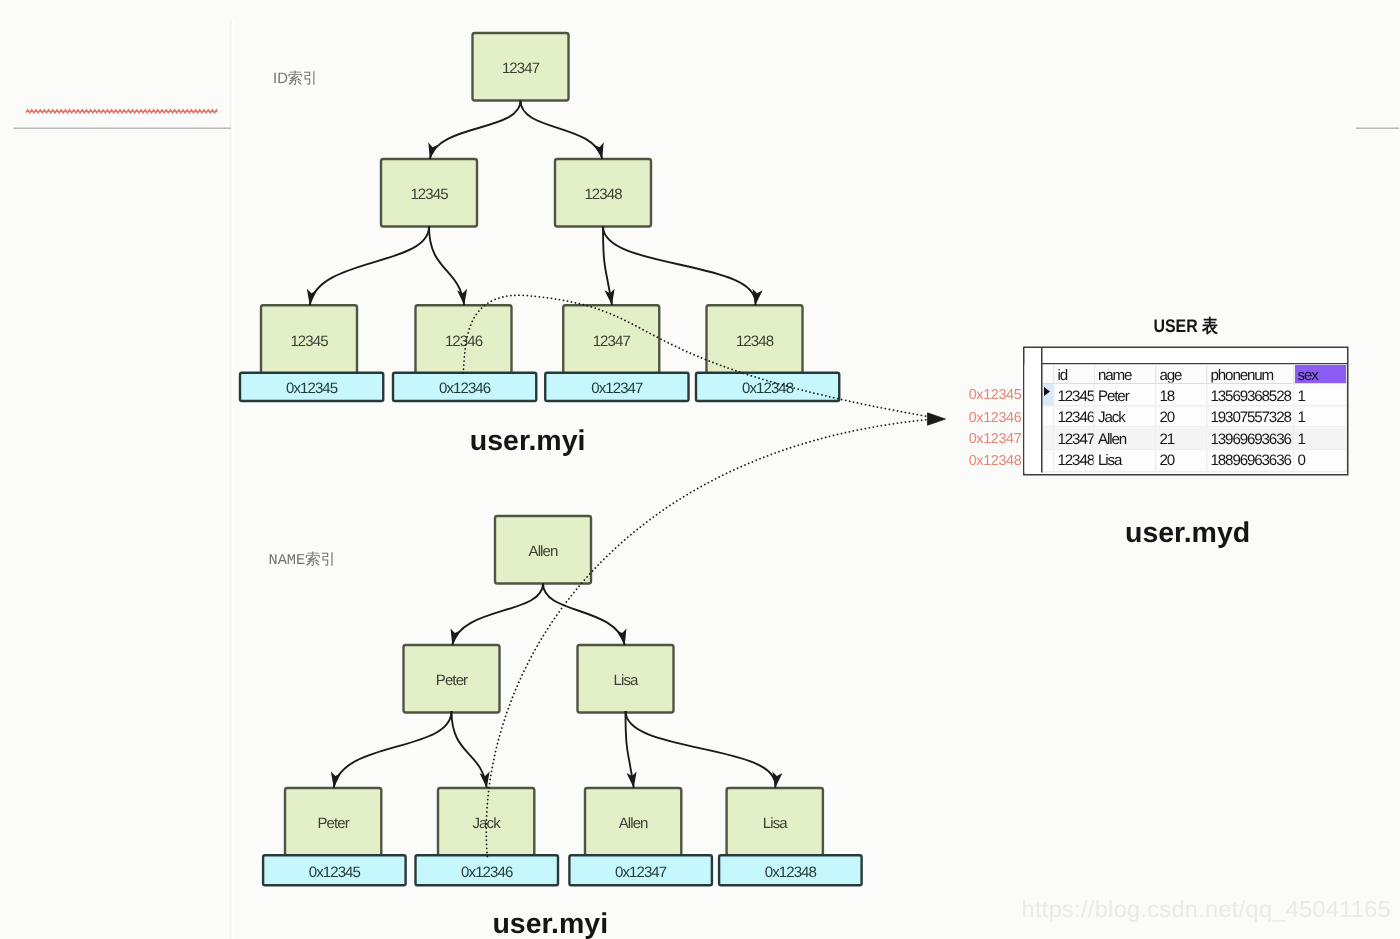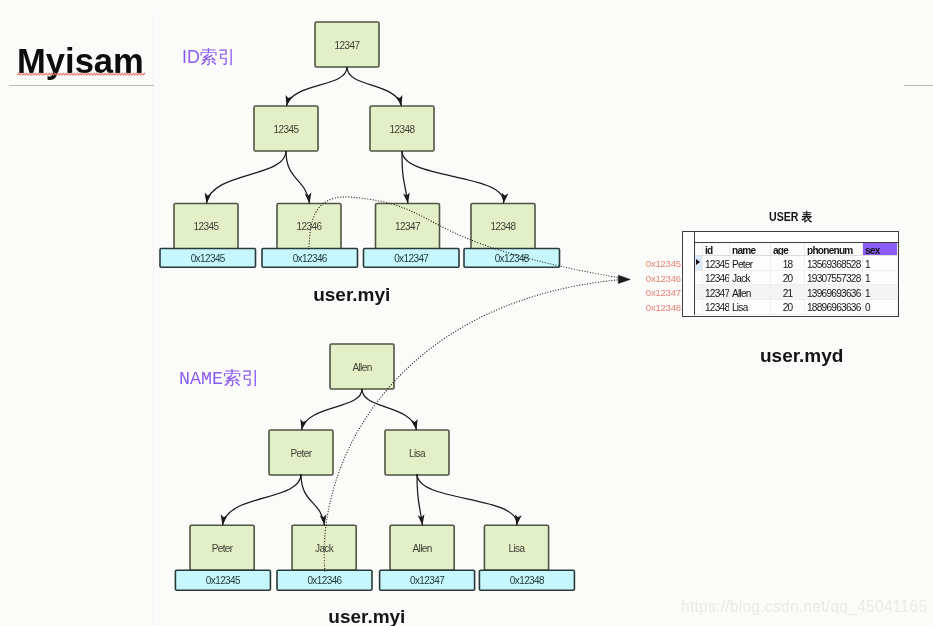--- a/index.html
+++ b/index.html
@@ -8,21 +8,21 @@
        font-family:"Liberation Sans",sans-serif;color:#222;
        -webkit-font-smoothing:antialiased;}
   #stage{position:relative;width:933px;height:626px;background:#fbfbf9;
          filter:opacity(99.9%);}
   svg#scene{position:absolute;left:0;top:0;width:933px;height:626px;}
   svg#scene text{-webkit-font-smoothing:antialiased;opacity:0.999;}
   .title{position:absolute;opacity:0.999;left:17px;top:43px;font-size:34.6px;font-weight:bold;
          line-height:36px;letter-spacing:0px;color:#0d0d0d;
          font-family:"Liberation Sans",sans-serif;}
   .squiggle{position:absolute;left:17px;top:72.4px;width:128px;height:5px;}
-  .lbl{position:absolute;opacity:0.999;font-size:18px;color:#8b5cf6;white-space:nowrap;
+  .lbl{position:absolute;opacity:0.999;font-size:10px;color:#737373;white-space:nowrap;
        font-family:"Liberation Sans",sans-serif;transform-origin:0 0;}
   .cap{position:absolute;opacity:0.999;font-size:19px;font-weight:bold;color:#151515;
        white-space:nowrap;font-family:"Liberation Sans",sans-serif;
        transform-origin:0 0;}
   .addr{position:absolute;opacity:0.999;font-size:9.6px;color:#e98477;white-space:nowrap;letter-spacing:-0.25px;
         font-family:"Liberation Sans",sans-serif;}
   .wm{position:absolute;opacity:0.999;left:681px;top:597.5px;font-size:15.6px;color:#eaeae6;
       font-family:"Liberation Sans",sans-serif;letter-spacing:0.25px;}
   
   #utable{position:absolute;left:682px;top:231px;width:217px;height:85.5px;
@@ -30,52 +30,51 @@
   #utable .topband{height:10.5px;border-bottom:1.3px solid #3c3c3c;box-sizing:border-box;
                    margin-left:11px;}
   #utable .vline{position:absolute;left:11px;top:0;width:0;height:82.9px;
                  border-left:1.2px solid #3c3c3c;z-index:5;}
   #utable .body{display:flex;height:72px;}
   #utable .gutter{width:11px;box-sizing:border-box;background:#ffffff;}
   #utable .grid{flex:1;background:#fdfdfd;}
   #utable table{border-collapse:collapse;width:100%;font-size:10.1px;letter-spacing:-0.75px;
                 font-family:"Liberation Sans",sans-serif;color:#161616;
                 table-layout:fixed;}
-  #utable th{opacity:0.999;background:#fbfbfb;font-weight:bold;text-align:left;
+  #utable th{opacity:0.999;background:#fbfbfb;font-weight:normal;text-align:left;
              padding:3.2px 2px 0;height:9.5px;line-height:9.5px;vertical-align:top;
              border-right:1px solid #e8e8e8;
              border-bottom:1px solid #dedede;overflow:hidden;}
   #utable th.sexcol{background:#8b5cf6;}
   #utable td{opacity:0.999;padding:3.5px 2px 0;height:10.1px;line-height:10.1px;vertical-align:top;
              border-right:1px solid #f0f0f0;
              border-bottom:1px solid #efefef;overflow:hidden;}
   #utable tr.alt td{background:#f4f4f4;}
-  #utable td.num{text-align:center;}
+  #utable td.num{text-align:left;}
   #utable td.sel{background:#dce9f7;padding:0;text-align:center;
                  border-right:1px solid #ececec;}
   #utable .marker{display:inline-block;width:0;height:0;
                   border-left:4px solid #111;border-top:3.2px solid transparent;
                   border-bottom:3.2px solid transparent;vertical-align:middle;}
 </style>
 </head>
 <body>
 
 <div id="stage">
 
-  <div class="title">Myisam</div>
   <svg class="squiggle" viewBox="0 0 128 5" preserveAspectRatio="none">
     <path d="M0 3.2 L1.4 1.2 L2.8 3.2 L4.2 1.2 L5.6 3.2 L7.0 1.2 L8.4 3.2 L9.8 1.2 L11.2 3.2 L12.6 1.2 L14.0 3.2 L15.4 1.2 L16.8 3.2 L18.2 1.2 L19.6 3.2 L21.0 1.2 L22.4 3.2 L23.8 1.2 L25.2 3.2 L26.6 1.2 L28.0 3.2 L29.4 1.2 L30.8 3.2 L32.2 1.2 L33.6 3.2 L35.0 1.2 L36.4 3.2 L37.8 1.2 L39.2 3.2 L40.6 1.2 L42.0 3.2 L43.4 1.2 L44.8 3.2 L46.2 1.2 L47.6 3.2 L49.0 1.2 L50.4 3.2 L51.8 1.2 L53.2 3.2 L54.6 1.2 L56.0 3.2 L57.4 1.2 L58.8 3.2 L60.2 1.2 L61.6 3.2 L63.0 1.2 L64.4 3.2 L65.8 1.2 L67.2 3.2 L68.6 1.2 L70.0 3.2 L71.4 1.2 L72.8 3.2 L74.2 1.2 L75.6 3.2 L77.0 1.2 L78.4 3.2 L79.8 1.2 L81.2 3.2 L82.6 1.2 L84.0 3.2 L85.4 1.2 L86.8 3.2 L88.2 1.2 L89.6 3.2 L91.0 1.2 L92.4 3.2 L93.8 1.2 L95.2 3.2 L96.6 1.2 L98.0 3.2 L99.4 1.2 L100.8 3.2 L102.2 1.2 L103.6 3.2 L105.0 1.2 L106.4 3.2 L107.8 1.2 L109.2 3.2 L110.6 1.2 L112.0 3.2 L113.4 1.2 L114.8 3.2 L116.2 1.2 L117.6 3.2 L119.0 1.2 L120.4 3.2 L121.8 1.2 L123.2 3.2 L124.6 1.2 L126.0 3.2 L127.4 1.2 L128.8 3.2" fill="none" stroke="#e2796f" stroke-width="1.05"></path>
   </svg>
 
   <div class="lbl" style="left:181.5px;top:44.5px;transform:scaleX(0.99);">ID索引</div>
   <div class="lbl" style="left:178.8px;top:365.7px;transform:scaleX(1.02);font-family:Liberation Mono, monospace;">NAME索引</div>
   <div class="cap" style="left:313.2px;top:284px;">user.myi</div>
   <div class="cap" style="left:328.3px;top:605.9px;">user.myi</div>
   <div class="cap" style="left:769px;top:208.6px;font-size:12.2px;transform:scaleX(0.87);">USER 表</div>
-  <div class="cap" style="left:750px;top:345px;margin-left:10px;">user.myd</div>
+  <div class="cap" style="left:750px;top:345px;">user.myd</div>
 
   <svg id="scene" viewBox="0 0 933 626">
       <defs>
         <marker id="ah" markerWidth="12" markerHeight="8.4" refX="10.6" refY="3.4" orient="auto" markerUnits="userSpaceOnUse" overflow="visible">
           <path d="M0 0 L10.6 3.4 L0 6.8 L2.5 3.4 Z" fill="#1a1a1a"></path>
         </marker>
       </defs>
       <rect x="315" y="22" width="64" height="45" fill="#e3f0c7" stroke="#4f5443" stroke-width="1.6" rx="1.5"></rect>
       <text x="347" y="48.7" text-anchor="middle" font-family="&quot;Liberation Sans&quot;,sans-serif" font-size="10" letter-spacing="-0.6px" fill="#3b4034">12347</text>
       <rect x="254" y="106" width="64" height="45" fill="#e3f0c7" stroke="#4f5443" stroke-width="1.6" rx="1.5"></rect>

